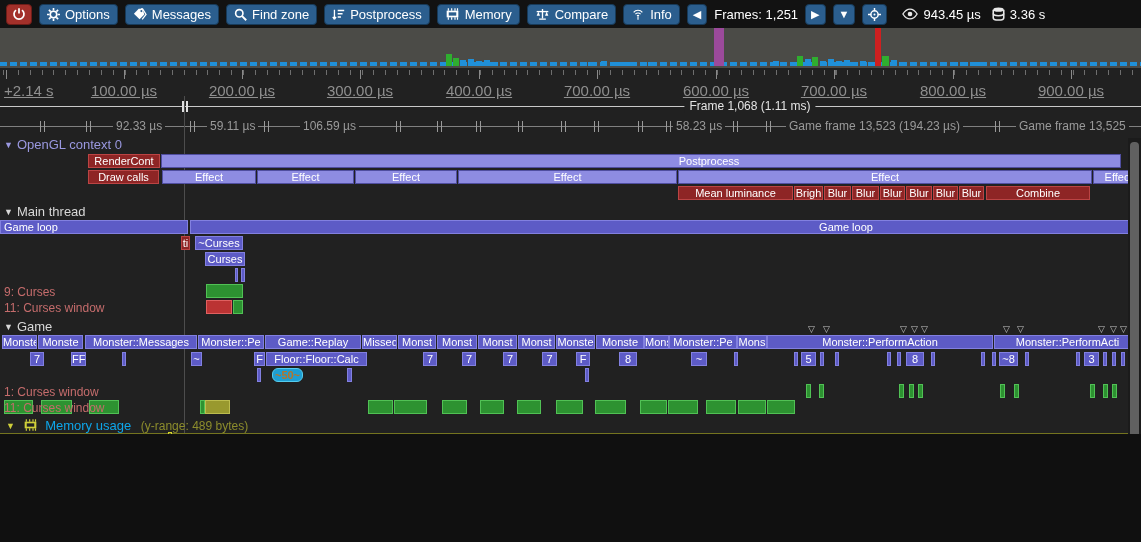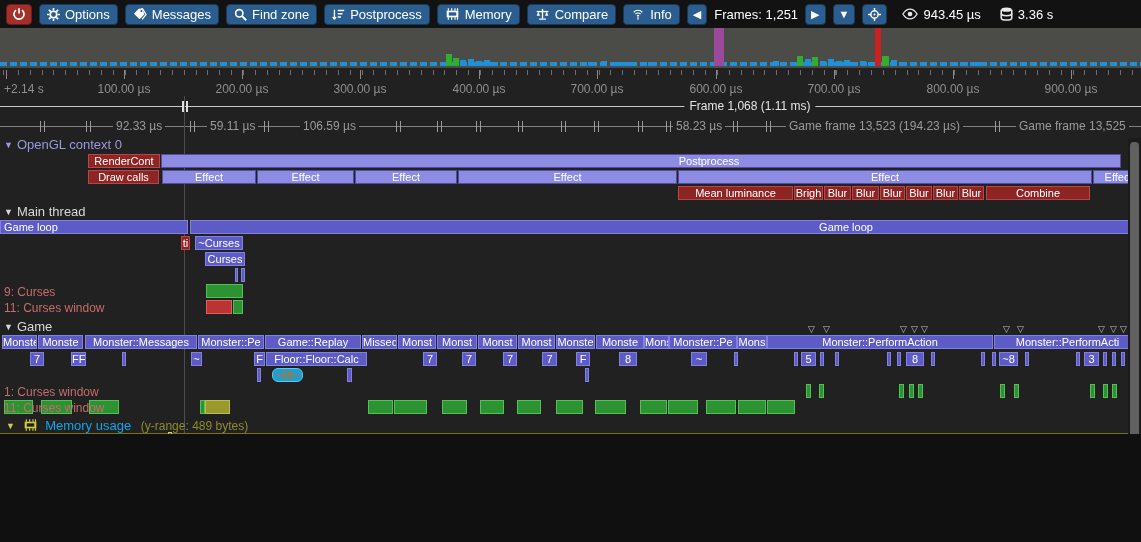--- a/index.html
+++ b/index.html
@@ -18,21 +18,21 @@
   
   #overview{position:absolute;left:0;top:28px;width:1141px;height:40px;background:#4b4b47;}
   .ov-dashes{position:absolute;left:0;bottom:2px;height:4px;width:1141px;
              background:repeating-linear-gradient(90deg,#2090d8 0 7px,rgba(0,0,0,0) 7px 10px);}
   .ov-bar{position:absolute;bottom:2px;}
   
   #axis-minor{position:absolute;left:0;top:70px;width:1141px;height:5px;
               background:repeating-linear-gradient(90deg,#6e6e6e 0 1px,rgba(0,0,0,0) 1px 11.85px);
               background-position:6px 0;}
   .axis-major{position:absolute;top:70px;width:1px;height:9px;background:#8a8a8a;}
-  .axis-label{position:absolute;top:82px;font-size:12px;color:#8f8f8f;white-space:nowrap;}
+  .axis-label{position:absolute;top:82px;font-size:15px;color:#8f8f8f;white-space:nowrap;text-decoration:underline;}
   
   .fline1{position:absolute;left:0;top:106px;width:1141px;height:1px;background:#c9c9c9;}
   .fmark1{position:absolute;top:101px;width:2px;height:11px;background:#e0e0e0;}
   .fl1-label{position:absolute;top:99px;font-size:12px;color:#e4e4e4;background:#212121;
              padding:0 5px;white-space:nowrap;transform:translateX(-50%);}
   .fline2{position:absolute;left:0;top:126px;width:1141px;height:1px;background:#808080;}
   .fmark2{position:absolute;top:121px;width:1px;height:11px;background:#9a9a9a;box-shadow:4px 0 0 #9a9a9a;}
   .fl2-label{position:absolute;top:119px;font-size:12px;color:#9a9a9a;background:#212121;
              padding:0 3px;white-space:nowrap;}
   
@@ -168,21 +168,21 @@
       </button>
     <span class="tb-text" style="margin-left:8px;">
       <span class="tb-ico">
           <svg width="16" height="12" viewBox="0 0 18 13">
             <path d="M1 6.5C3.5 2.5 6 1 9 1s5.5 1.5 8 5.5C14.5 10.5 12 12 9 12S3.5 10.5 1 6.5z" fill="none" stroke="#e8e8e8" stroke-width="1.5"></path>
             <circle cx="9" cy="6.5" r="2.6" fill="#e8e8e8"></circle>
           </svg>
         </span>
       <span>943.45 µs</span>
     </span>
-    <span class="tb-text" style="margin-left:12px;">
+    <span class="tb-text" style="margin-left:4px;">
       <span class="tb-ico">
           <svg width="13" height="14" viewBox="0 0 14 16">
             <ellipse cx="7" cy="3" rx="6" ry="2.4" fill="#e8e8e8"></ellipse>
             <path d="M1 3v9.5c0 1.3 2.7 2.4 6 2.4s6-1.1 6-2.4V3" fill="none" stroke="#e8e8e8" stroke-width="1.8"></path>
             <path d="M1 7.5c0 1.3 2.7 2.4 6 2.4s6-1.1 6-2.4" fill="none" stroke="#e8e8e8" stroke-width="1.8"></path>
           </svg>
         </span>
       <span>3.36 s</span>
     </span>
   </div>

